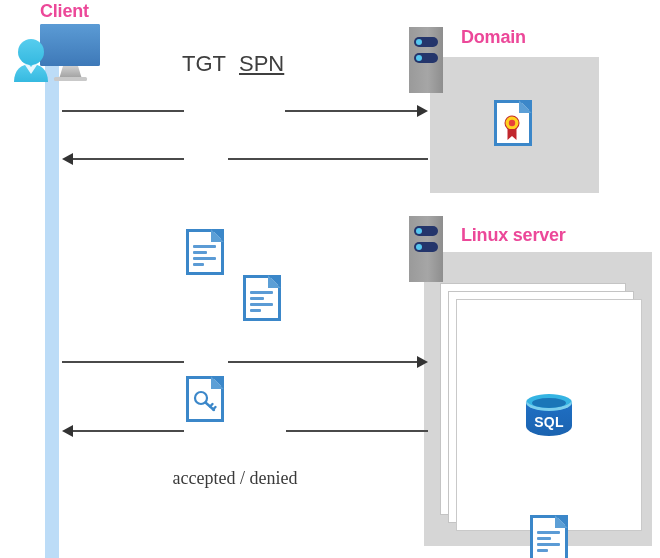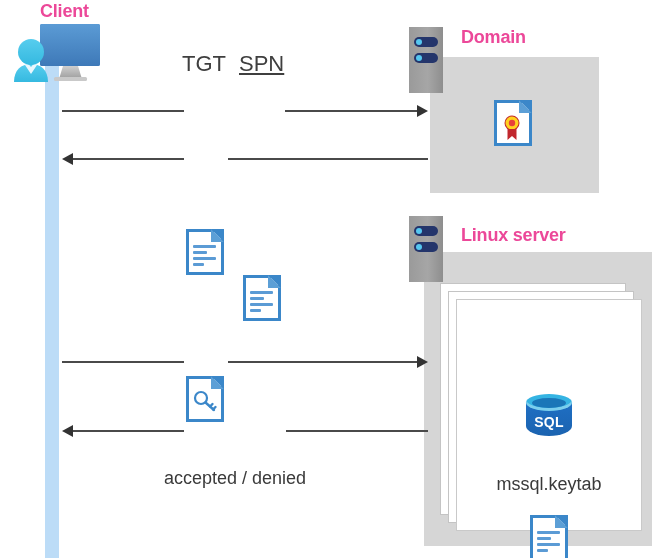--- a/index.html
+++ b/index.html
@@ -241,21 +241,20 @@
     <div class="fold2"></div>
     <div class="fold"></div>
     <div class="lines">
       <i></i>
         <i class="short"></i>
         <i></i>
         <i class="vshort"></i>
     </div>
   </div>
 
-  <div class="abs label-plain" style="left:456px;top:474px;width:186px;text-align:center;">mssql.keytab</div>
 
   <div class="abs arrow-line" style="left:62px;top:110px;width:122px;"></div>
   <div class="abs arrow-line" style="left:285px;top:110px;width:133px;"></div>
   <div class="abs arrowhead right" style="left:417px;top:105px;"></div>
 
   <div class="abs small-label" style="left:182px;top:51px;width:44px;text-align:center;">TGT</div>
   <div class="abs doc" style="left:186px;top:87px;">
     <div class="page"></div>
       <div class="fold2"></div>
       <div class="fold"></div>
@@ -297,15 +296,15 @@
   </div>
 
   <div class="abs arrow-line" style="left:62px;top:361px;width:122px;"></div>
   <div class="abs arrow-line" style="left:228px;top:361px;width:190px;"></div>
   <div class="abs arrowhead right" style="left:417px;top:356px;"></div>
 
   <div class="abs arrowhead left" style="left:62px;top:425px;"></div>
   <div class="abs arrow-line" style="left:73px;top:430px;width:111px;"></div>
   <div class="abs arrow-line" style="left:286px;top:430px;width:142px;"></div>
 
-  <div class="abs label-plain" style="left:110px;top:468px;width:250px;text-align:center;">accepted / denied</div>
+  <div class="abs label-plain" style="left:110px;top:468px;width:250px;text-align:center;font-family:Liberation Serif, serif;">accepted / denied</div>
 
 </div>
 
 </body></html>

